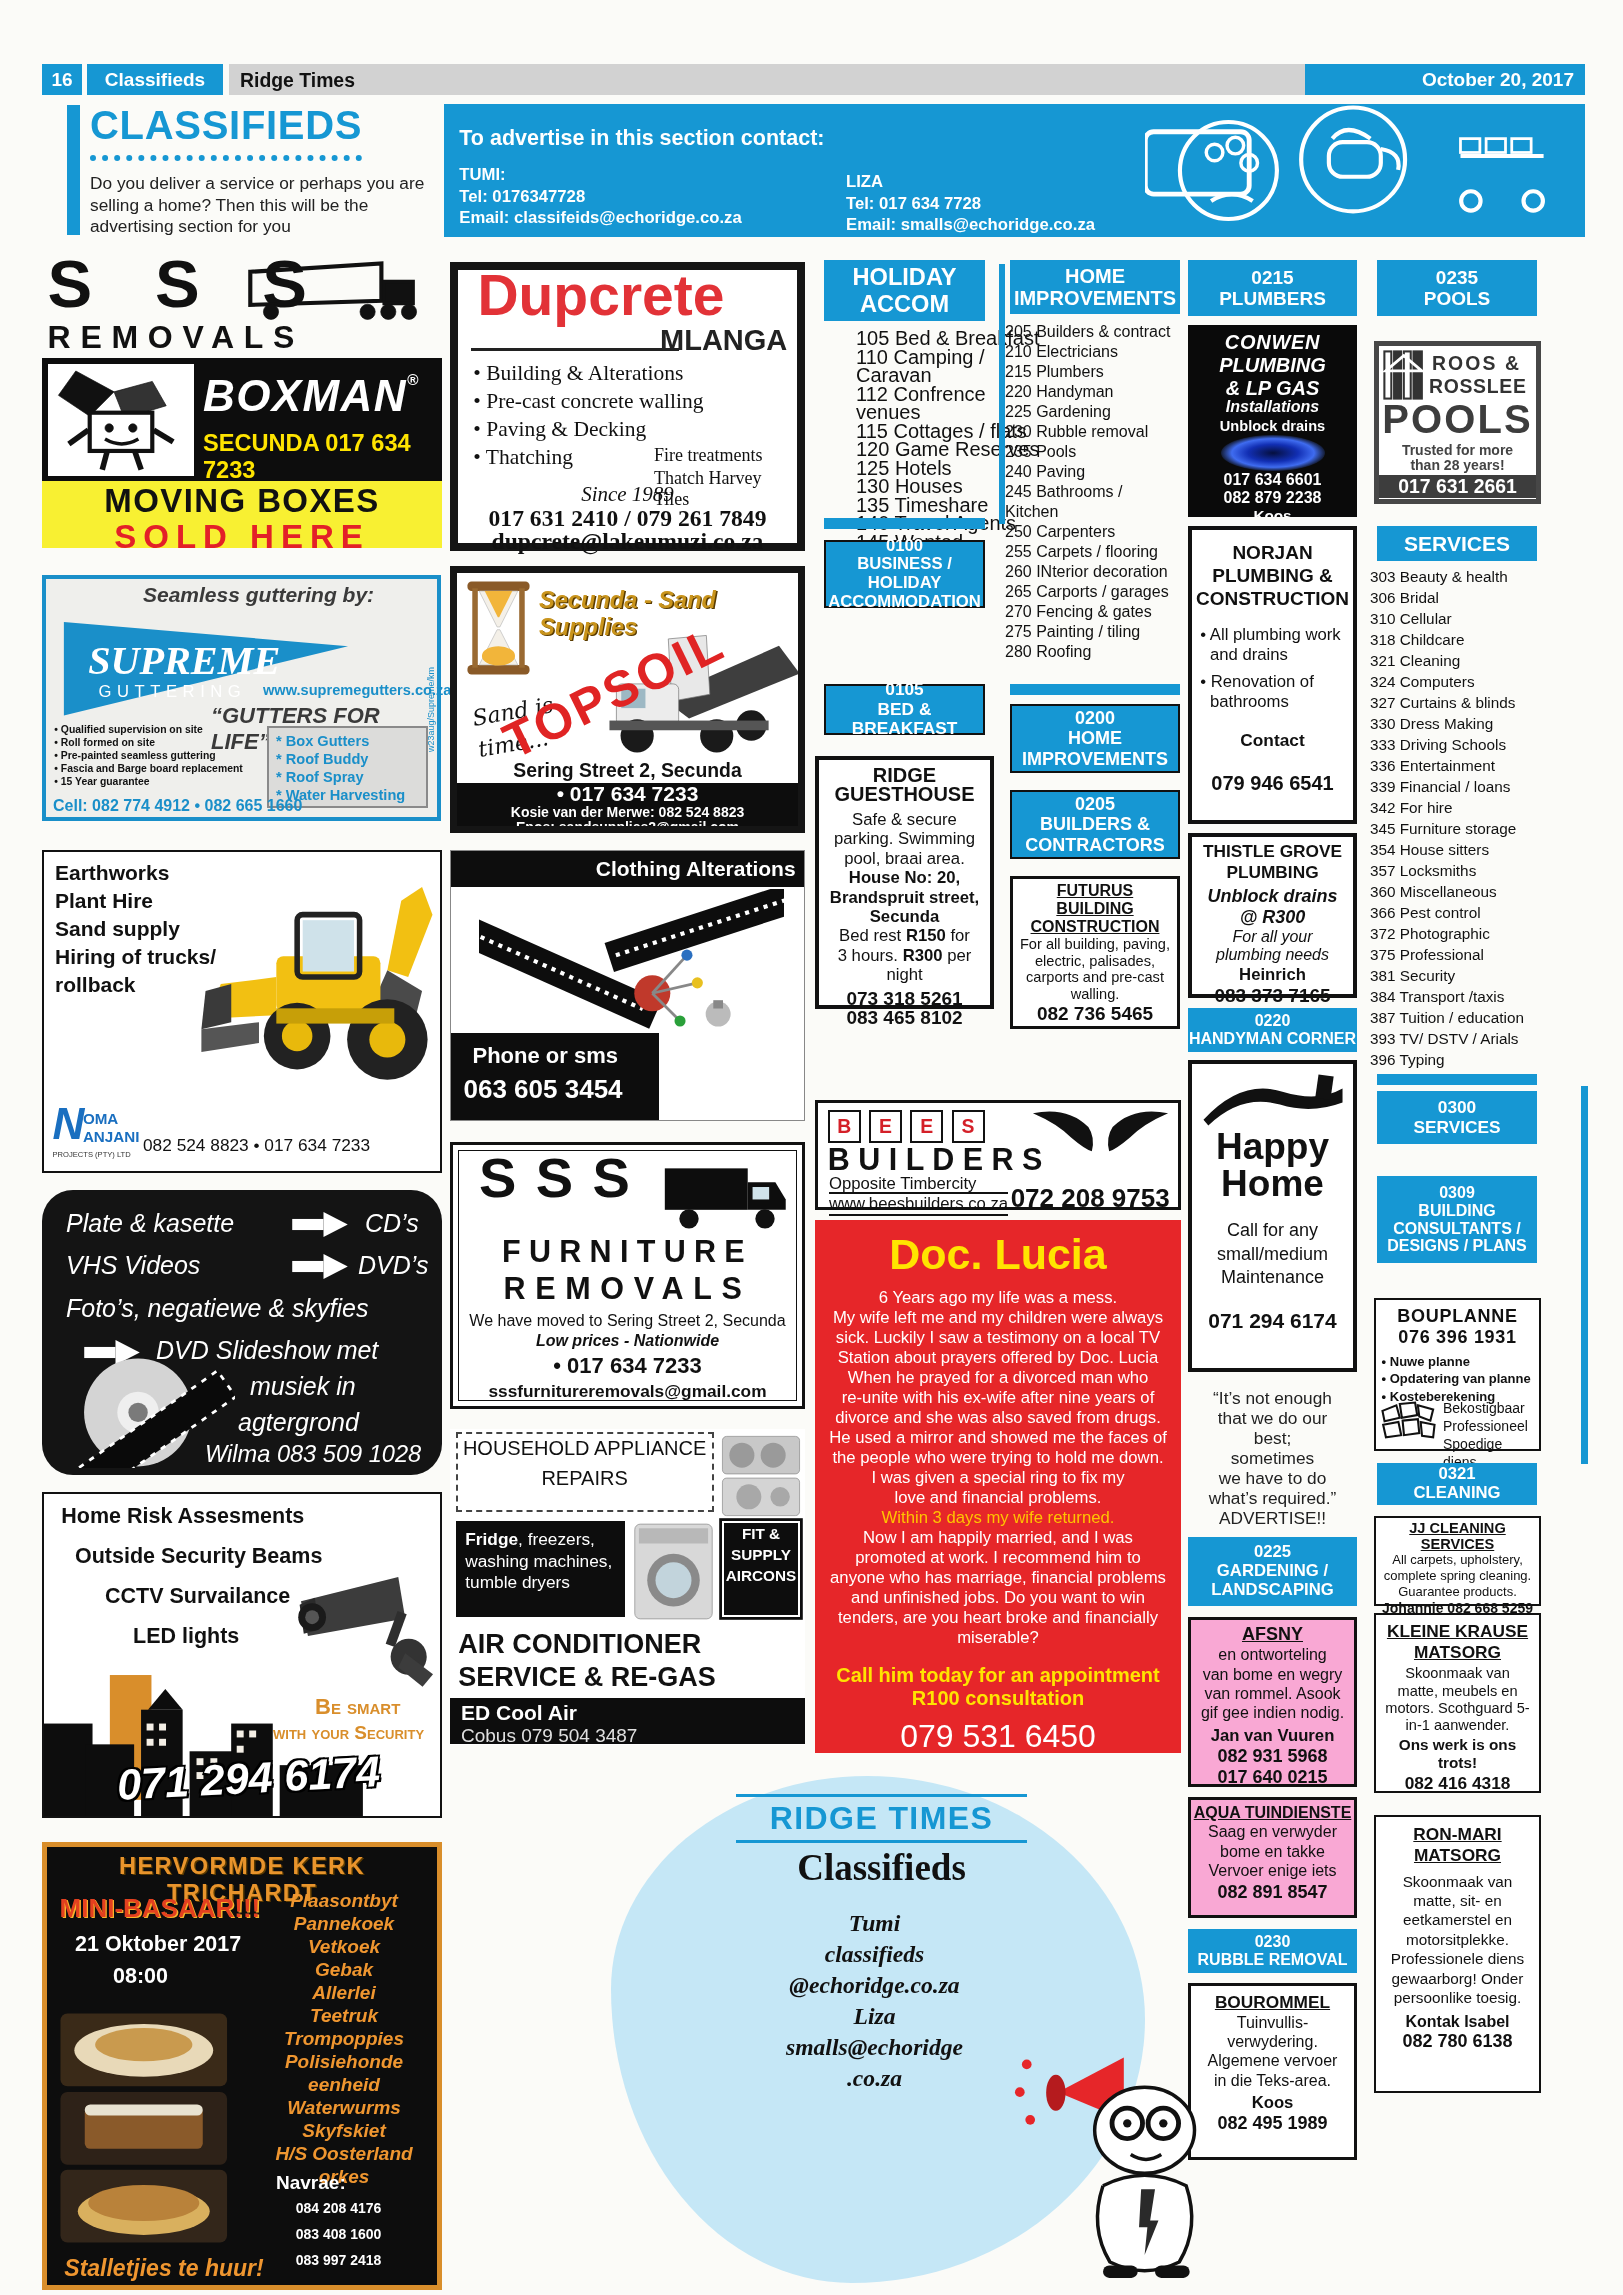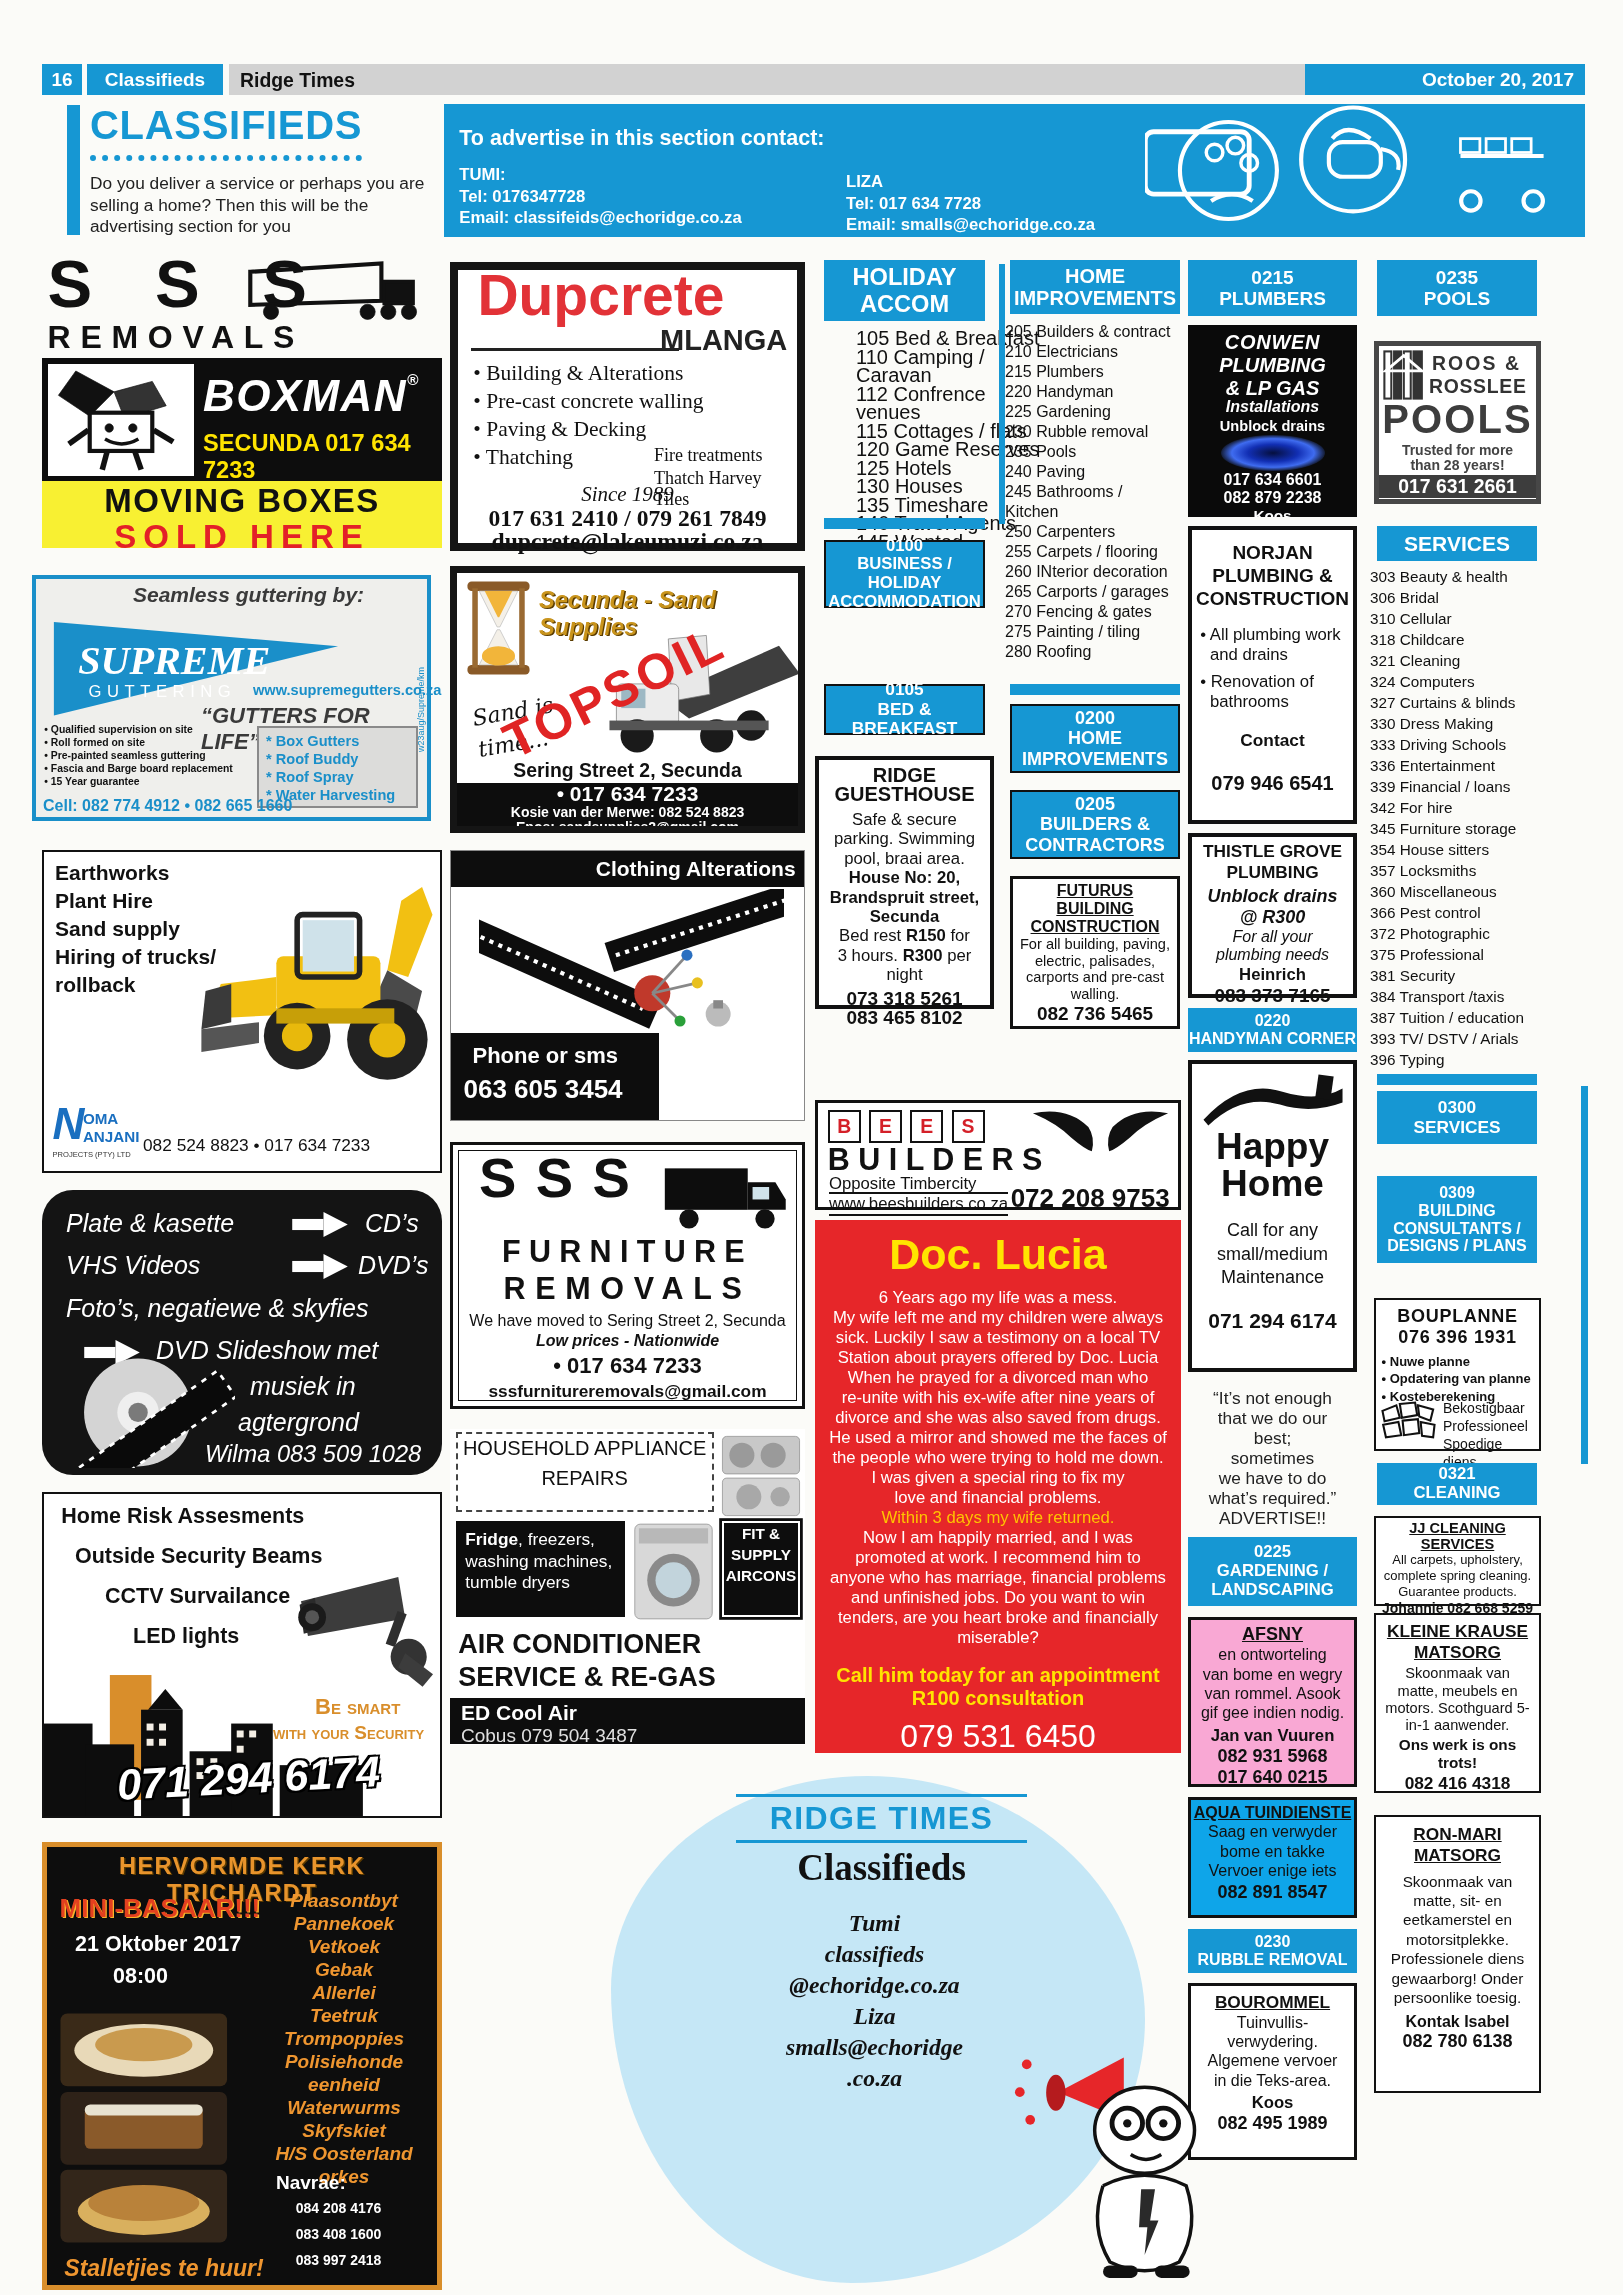--- a/index.html
+++ b/index.html
@@ -98,21 +98,21 @@
         <span>BOXMAN</span><span style="font-size:15.3px;vertical-align:top;">®</span>
       </div>
       <div class="abs b" style="left:161px;top:72px;font-size:23.6px;color:#ffe400;">SECUNDA 017 634 7233</div>
     </div>
     <div class="abs ctr" style="left:0px;top:226px;width:400px;height:67px;background:#f8f032;">
       <div class="b" style="font-size:33px;letter-spacing:1.4px;margin-top:1.4px;">MOVING BOXES</div>
       <div class="b" style="font-size:33px;letter-spacing:7px;color:#e32028;margin-top:-2.8px;">SOLD HERE</div>
     </div>
   </div>
 
-  <div class="abs" style="left:32px;top:575px;width:399px;height:246px;border:4.9px solid #1a8fc9;background:#efefec;box-sizing:border-box;">
+  <div class="abs" style="left:42px;top:575px;width:399px;height:246px;border:4.9px solid #1a8fc9;background:#efefec;box-sizing:border-box;">
     <div class="b i" style="position:absolute;left:97px;top:4.2px;font-size:21px;color:#3a3a3a;">Seamless guttering by:</div>
     <svg style="position:absolute;left:4.2px;top:29px;" width="305" height="111" viewBox="0 0 440 160">
       <polygon points="20,20 430,55 20,155" fill="#1a8fc9"></polygon>
       <text x="55" y="95" font-family="Liberation Serif,serif" font-size="58" font-weight="bold" fill="#fff" font-style="italic">SUPREME</text>
       <text x="70" y="128" font-family="Liberation Sans,sans-serif" font-size="24" letter-spacing="8" fill="#fff">GUTTERING</text>
     </svg>
     <div class="b" style="position:absolute;left:217px;top:103px;font-size:14.6px;color:#1a8fc9;">www.supremegutters.co.za</div>
     <div class="b i" style="position:absolute;left:165px;top:124px;font-size:22px;color:#3a3a3a;">“GUTTERS FOR LIFE”</div>
     <div class="list" style="position:absolute;left:8.3px;top:144px;width:200px;font-size:10.4px;font-weight:bold;line-height:13px;color:#111;">
         <div>• Qualified supervision on site</div>
@@ -631,21 +631,21 @@
         <div>en ontworteling</div>
         <div>van bome en wegry</div>
         <div>van rommel. Asook</div>
         <div>gif gee indien nodig.</div>
       </div>
     <div class="b" style="font-size:16.7px;margin-top:2.8px;">Jan van Vuuren</div>
     <div class="b" style="font-size:18px;">082 931 5968</div>
     <div class="b" style="font-size:18px;">017 640 0215</div>
   </div>
 
-  <div class="abs ctr" style="left:1188px;top:1797px;width:169px;height:121px;border:3.5px solid #111;box-sizing:border-box;background:#0ea5e9;">
+  <div class="abs ctr" style="left:1188px;top:1797px;width:169px;height:121px;border:3.5px solid #111;box-sizing:border-box;background:#f9a8d4;">
     <div class="b u" style="font-size:16px;margin-top:4.2px;">AQUA TUINDIENSTE</div>
     <div class="list" style="font-size:16px;line-height:19.4px;">
         <div>Saag en verwyder</div>
         <div>bome en takke</div>
         <div>Vervoer enige iets</div>
       </div>
     <div class="b" style="font-size:18px;margin-top:1.4px;">082 891 8547</div>
   </div>
 
   <div class="abs cat" style="left:1188px;top:1929px;width:169px;height:44px;font-size:16px;">

